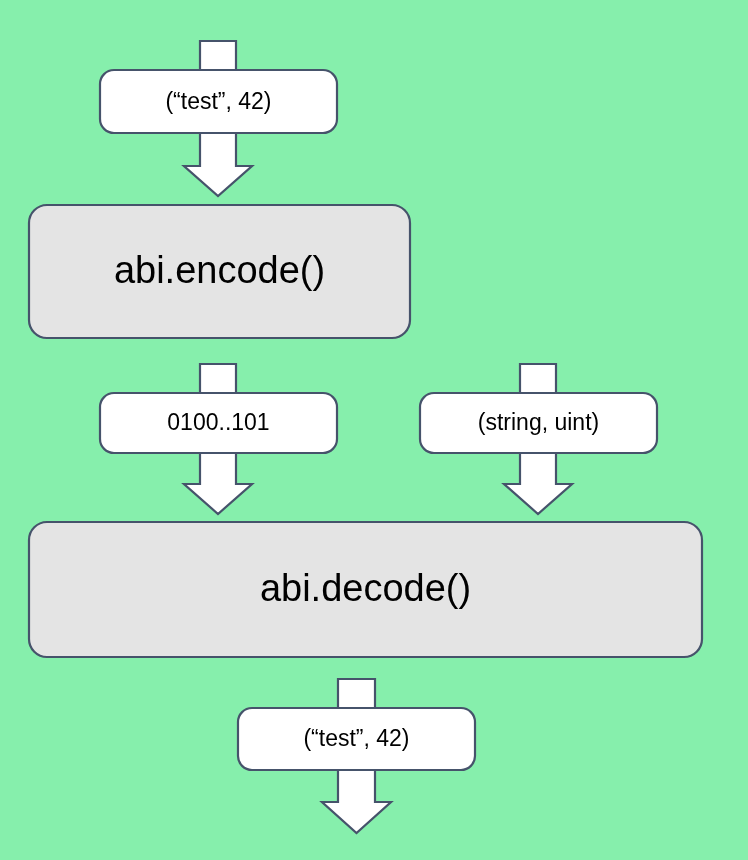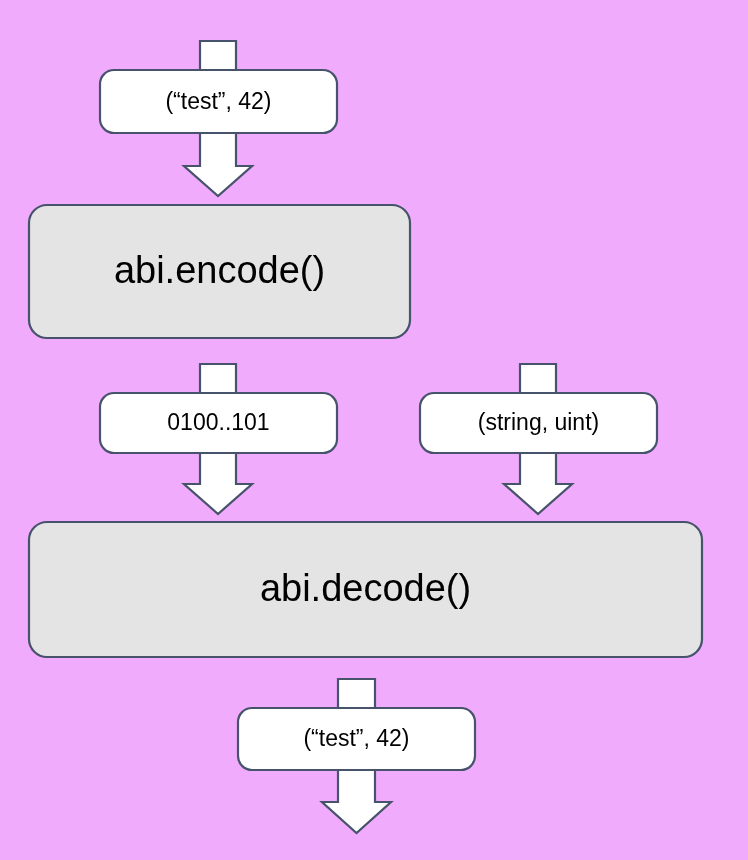--- a/index.html
+++ b/index.html
@@ -4,21 +4,21 @@
 <style>
   html, body {
     margin: 0;
     padding: 0;
     background: #ffffff;
   }
   #canvas {
     position: relative;
     width: 748px;
     height: 860px;
-    background: #f0abfc;
+    background: #86efac;
     overflow: hidden;
     font-family: "Liberation Sans", sans-serif;
   }
   #diagram-svg {
     position: absolute;
     top: 0;
     left: 0;
     width: 748px;
     height: 860px;
   }

